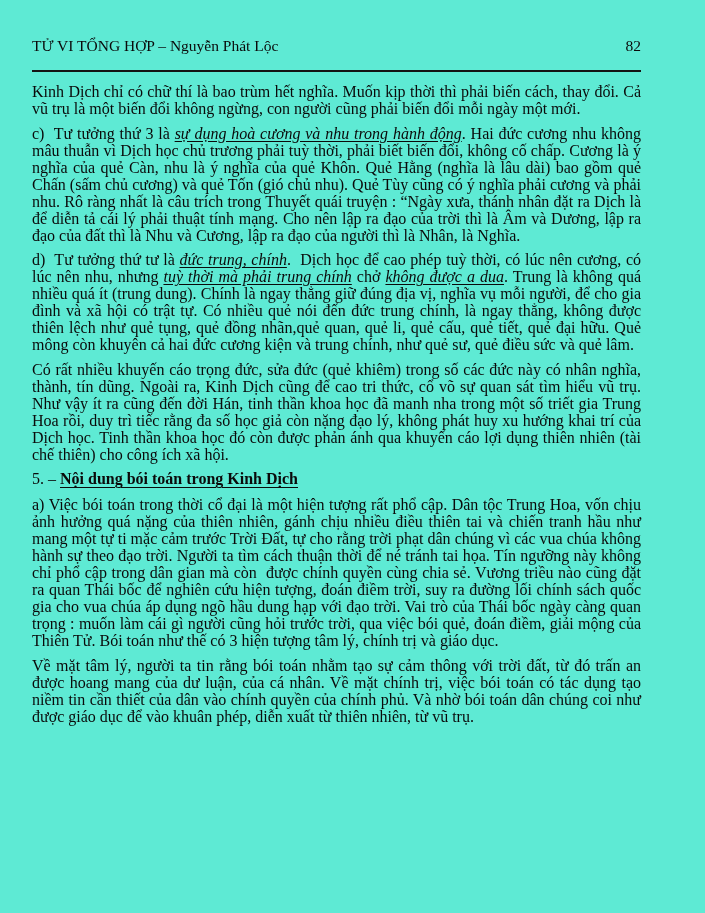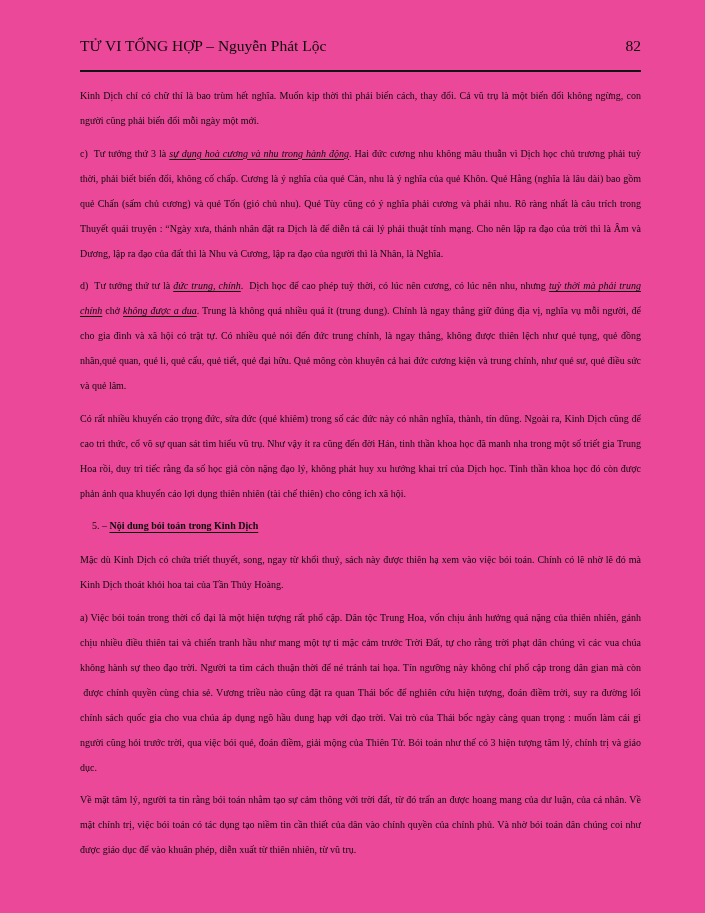--- a/index.html
+++ b/index.html
@@ -7,45 +7,45 @@
     padding: 0;
     background: #ffffff;
     font-family: "Liberation Serif", "DejaVu Serif", serif;
     color: #0a0a0a;
   }
   .page {
     position: relative;
     box-sizing: border-box;
     width: 705px;
     height: 913px;
-    background: #ec4899;
-    padding: 36px 64px 20px 80px;
+    background: #5eead4;
+    padding: 36px 64px 20px 32px;
     overflow: hidden;
   }
   .page-header {
     display: flex;
     justify-content: space-between;
     align-items: baseline;
     font-size: 15.5px;
     line-height: 19px;
   }
   .header-rule {
     border: none;
     border-top: 2.5px solid #141414;
     margin: 15px 0 11px 0;
   }
   .doc-body p {
     margin: 0 0 7.5px 0;
-    font-size: 10px;
-    line-height: 25px;
+    font-size: 16px;
+    line-height: 17px;
     text-align: justify;
     text-justify: inter-word;
   }
   .doc-body p.heading {
-    margin: 5px 0 9px 12px;
+    margin: 5px 0 9px 0;
     text-align: left;
   }
   .run-normal { font-style: normal; }
   .run-iu {
     font-style: italic;
     text-decoration: underline;
     text-underline-offset: 2px;
   }
   .run-bold-underline {
     font-weight: 700;
@@ -61,17 +61,16 @@
     <span>TỬ VI TỔNG HỢP – Nguyễn Phát Lộc</span>
     <span>82</span>
   </div>
   <hr class="header-rule">
   <div class="doc-body">
       <p class="body"><span class="run-normal">Kinh Dịch chỉ có chữ thí là bao trùm hết nghĩa. Muốn kịp thời thì phải biến cách, thay đổi. Cả vũ trụ là một biến đổi không ngừng, con người cũng phải biến đổi mỗi ngày một mới.</span></p>
       <p class="body"><span class="run-normal">c)&nbsp; Tư tưởng thứ 3 là </span><span class="run-iu">sự dụng hoà cương và nhu trong hành động</span><span class="run-normal">. Hai đức cương nhu không mâu thuẫn vì Dịch học chủ trương phải tuỳ thời, phải biết biến đổi, không cố chấp. Cương là ý nghĩa của quẻ Càn, nhu là ý nghĩa của quẻ Khôn. Quẻ Hằng (nghĩa là lâu dài) bao gồm quẻ Chấn (sấm chủ cương) và quẻ Tốn (gió chủ nhu). Quẻ Tùy cũng có ý nghĩa phải cương và phải nhu. Rô ràng nhất là câu trích trong Thuyết quái truyện : “Ngày xưa, thánh nhân đặt ra Dịch là để diễn tả cái lý phải thuật tính mạng. Cho nên lập ra đạo của trời thì là Âm và Dương, lập ra đạo của đất thì là Nhu và Cương, lập ra đạo của người thì là Nhân, là Nghĩa.</span></p>
       <p class="body"><span class="run-normal">d)&nbsp; Tư tưởng thứ tư là </span><span class="run-iu">đức trung, chính</span><span class="run-normal">.&nbsp; Dịch học để cao phép tuỳ thời, có lúc nên cương, có lúc nên nhu, nhưng </span><span class="run-iu">tuỳ thời mà phải trung chính</span><span class="run-normal"> chở </span><span class="run-iu">không được a dua</span><span class="run-normal">. Trung là không quá nhiều quá ít (trung dung). Chính là ngay thẳng giữ đúng địa vị, nghĩa vụ mỗi người, để cho gia đình và xã hội có trật tự. Có nhiều quẻ nói đến đức trung chính, là ngay thẳng, không được thiên lệch như quẻ tụng, quẻ đồng nhãn,quẻ quan, quẻ li, quẻ cấu, quẻ tiết, quẻ đại hữu. Quẻ mông còn khuyên cả hai đức cương kiện và trung chính, như quẻ sư, quẻ điều sức và quẻ lâm.</span></p>
       <p class="body"><span class="run-normal">Có rất nhiều khuyến cáo trọng đức, sửa đức (quẻ khiêm) trong số các đức này có nhân nghĩa, thành, tín dũng. Ngoài ra, Kinh Dịch cũng để cao tri thức, cổ võ sự quan sát tìm hiểu vũ trụ. Như vậy ít ra cũng đến đời Hán, tinh thần khoa học đã manh nha trong một số triết gia Trung Hoa rồi, duy trì tiếc rằng đa số học giả còn nặng đạo lý, không phát huy xu hướng khai trí của Dịch học. Tinh thần khoa học đó còn được phản ánh qua khuyến cáo lợi dụng thiên nhiên (tài chế thiên) cho công ích xã hội.</span></p>
       <p class="heading"><span class="run-normal">5. – </span><span class="run-bold-underline">Nội dung bói toán trong Kinh Dịch</span></p>
-      <p class="body"><span class="run-normal">Mặc dù Kinh Dịch có chứa triết thuyết, song, ngay từ khổi thuỷ, sách này được thiên hạ xem vào việc bói toán. Chính có lẽ nhờ lẽ đó mà Kinh Dịch thoát khỏi hoa tai của Tần Thủy Hoàng.</span></p>
       <p class="body"><span class="run-normal">a) Việc bói toán trong thời cổ đại là một hiện tượng rất phổ cập. Dân tộc Trung Hoa, vốn chịu ảnh hưởng quá nặng của thiên nhiên, gánh chịu nhiều điều thiên tai và chiến tranh hầu như mang một tự ti mặc cảm trước Trời Đất, tự cho rằng trời phạt dân chúng vì các vua chúa không hành sự theo đạo trời. Người ta tìm cách thuận thời để né tránh tai họa. Tín ngưỡng này không chỉ phổ cập trong dân gian mà còn &nbsp;được chính quyền cùng chia sẻ. Vương triều nào cũng đặt ra quan Thái bốc để nghiên cứu hiện tượng, đoán điềm trời, suy ra đường lối chính sách quốc gia cho vua chúa áp dụng ngõ hầu dung hạp với đạo trời. Vai trò của Thái bốc ngày càng quan trọng : muốn làm cái gì người cũng hỏi trước trời, qua việc bói quẻ, đoán điềm, giải mộng của Thiên Tử. Bói toán như thế có 3 hiện tượng tâm lý, chính trị và giáo dục.</span></p>
       <p class="body"><span class="run-normal">Về mặt tâm lý, người ta tin rằng bói toán nhằm tạo sự cảm thông với trời đất, từ đó trấn an được hoang mang của dư luận, của cá nhân. Về mặt chính trị, việc bói toán có tác dụng tạo niềm tin cần thiết của dân vào chính quyền của chính phủ. Và nhờ bói toán dân chúng coi như được giáo dục để vào khuân phép, diễn xuất từ thiên nhiên, từ vũ trụ.</span></p>
     </div>
 </div>
 
 </body></html>

